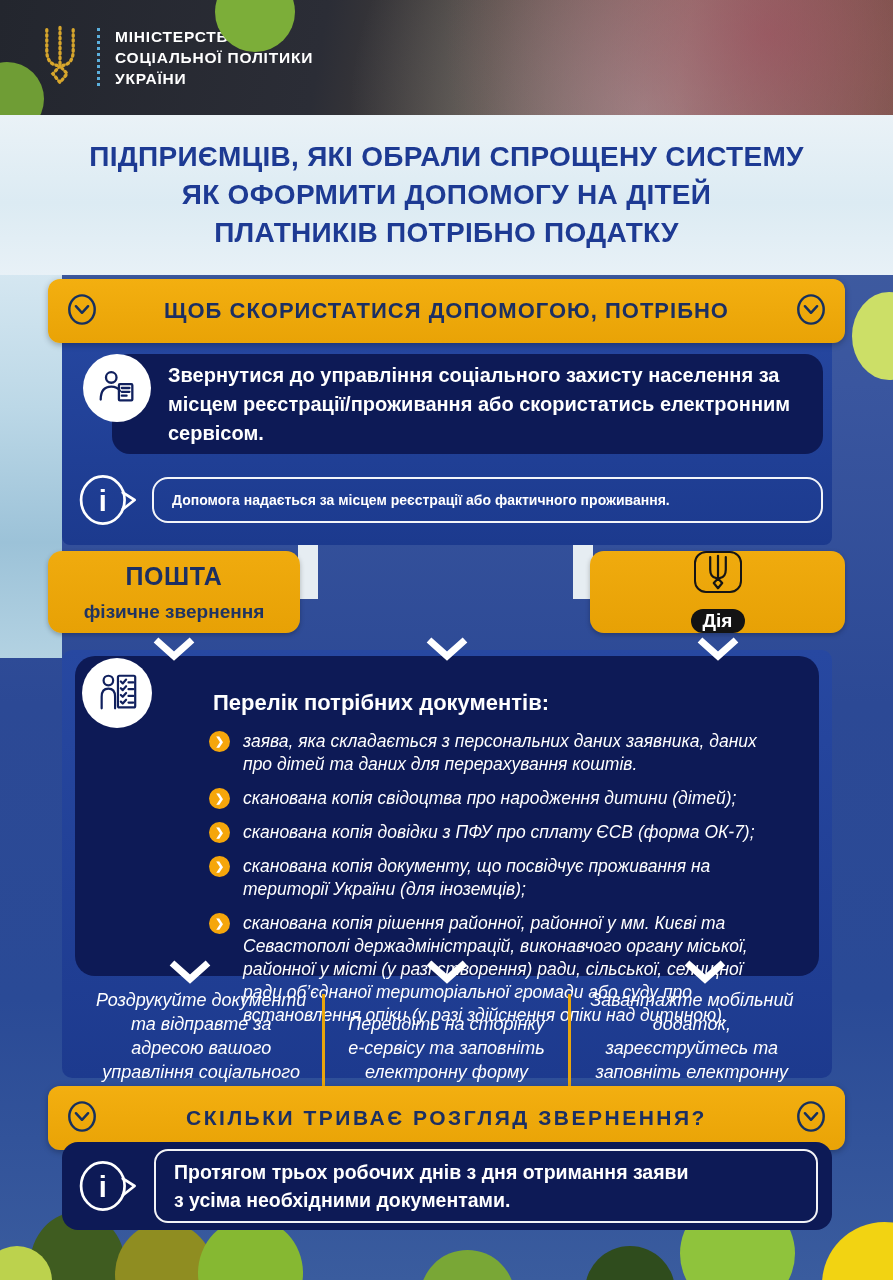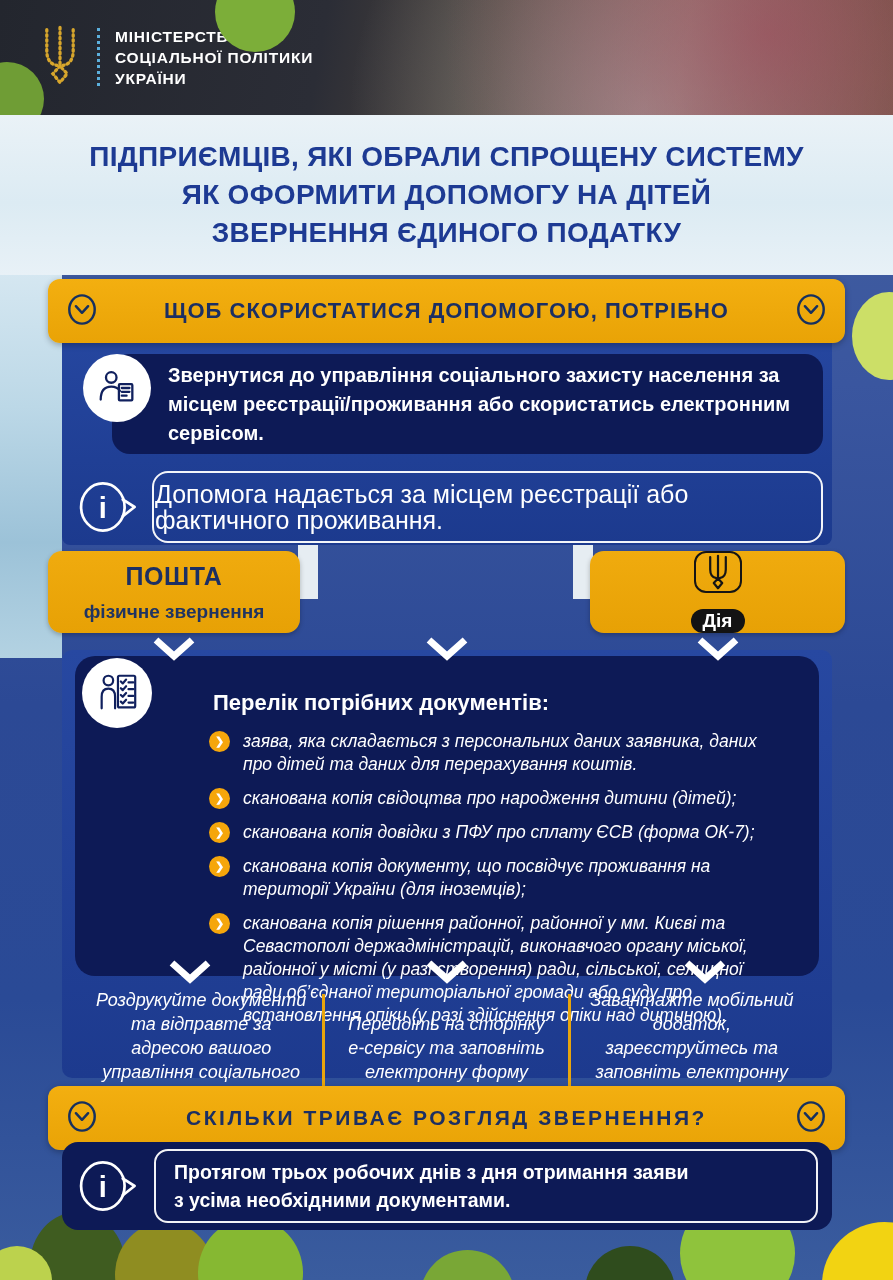--- a/index.html
+++ b/index.html
@@ -55,21 +55,21 @@
   }
   .step-text { color:#ffffff; font-size:20px; font-weight:600; line-height:29px; }
   .icon-circle {
     position:absolute; background:#ffffff; border-radius:50%;
     display:flex; align-items:center; justify-content:center; z-index:6;
   }
   .step-icon { left:21px; top:27px; width:68px; height:68px; }
   .note-row { position:absolute; left:10px; top:144px; right:9px; display:flex; align-items:center; }
   .note-box {
     flex:1; margin-left:2px; border:2px solid rgba(255,255,255,.95); border-radius:16px;
-    padding:8px 1px; color:#fff; font-size:25px; font-weight:400; line-height:26px;
+    padding:8px 18px; color:#fff; font-size:14px; font-weight:700; line-height:26px;
   }
   
   .chan-box {
     position:absolute; z-index:3; background:linear-gradient(180deg,#f0ab0e,#e7a105);
     border-radius:14px; display:flex; flex-direction:column; align-items:center; justify-content:center;
     box-shadow:0 2px 5px rgba(0,0,0,.25);
   }
   .box-post { left:48px; top:551px; width:252px; height:82px; }
   .box-eservice { left:318px; top:541px; width:257px; height:106px; padding:6px 0; }
   .box-diia { left:590px; top:551px; width:255px; height:82px; gap:16px; }
@@ -165,21 +165,21 @@
         <div>МІНІСТЕРСТВО</div>
         <div>СОЦІАЛЬНОЇ ПОЛІТИКИ</div>
         <div>УКРАЇНИ</div>
       </div>
     </div>
   </div>
 
   <div class="title-section">
     <div class="title-line">ПІДПРИЄМЦІВ, ЯКІ ОБРАЛИ СПРОЩЕНУ СИСТЕМУ</div>
     <div class="title-line">ЯК ОФОРМИТИ ДОПОМОГУ НА ДІТЕЙ</div>
-    <div class="title-line">ЗВЕРНЕННЯ ЄДИНОГО ПОДАТКУ</div>
+    <div class="title-line">ПЛАТНИКІВ ПОТРІБНО ПОДАТКУ</div>
   </div>
 
   <div class="banner" style="top:279px;">
     <span>
       <svg width="32" height="35" viewBox="0 0 34 36" fill="none">
           <ellipse cx="17" cy="18" rx="13.5" ry="15" stroke="#16305f" stroke-width="2.6"></ellipse>
           <polyline points="10.5,14.5 17,21.5 23.5,14.5" stroke="#16305f" stroke-width="2.6" fill="none" stroke-linecap="round" stroke-linejoin="round"></polyline>
         </svg>
     </span>
     <span class="banner-title">ЩОБ СКОРИСТАТИСЯ ДОПОМОГОЮ, ПОТРІБНО</span>

